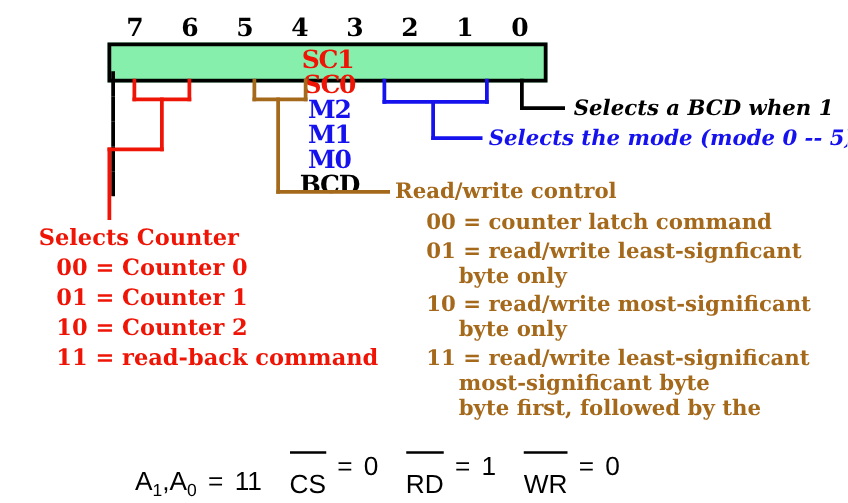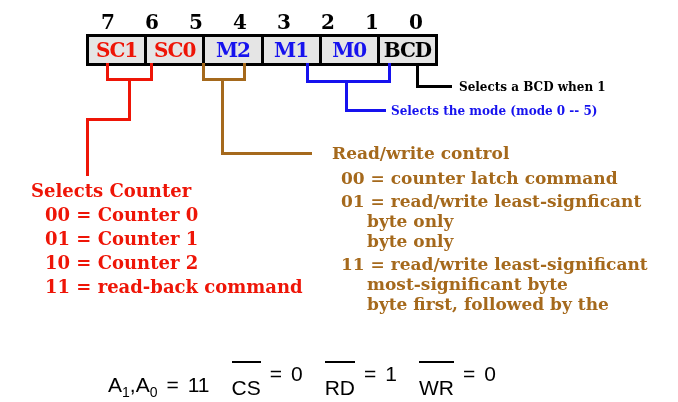--- a/index.html
+++ b/index.html
@@ -6,35 +6,35 @@
   .canvas{
     position:relative;width:678px;height:402px;background:#ffffff;overflow:hidden;
     font-family:"DejaVu Serif", serif;font-weight:bold;color:#000;
   }
   
   .bits{position:absolute;left:86px;top:11px;width:352px;display:flex;}
   .bit{flex:1;text-align:center;font-size:20px;line-height:22px;}
   
   .register{
     position:absolute;left:86px;top:34px;width:346px;height:26px;
-    border:3px solid #000;display:flex;background:#e5e5e5;
+    border:3px solid #000;display:flex;background:#86efac;flex-direction:column;
   }
   .cell{flex:1;border-left:3px solid #000;display:flex;align-items:center;justify-content:center;overflow:visible;}
   .cell:first-child{border-left:none;}
   .cell-label{font-size:20px;letter-spacing:-1px;white-space:nowrap;line-height:1;}
   .c-red{color:var(--red);}
   .c-brown{color:var(--brown);}
   .c-blue{color:var(--blue);}
   .c-black{color:var(--black);}
   
   .ln{position:absolute;}
   
-  .ann{position:absolute;font-size:12px;line-height:19px;white-space:nowrap;}
+  .ann{position:absolute;font-size:17px;line-height:19px;white-space:nowrap;font-style:italic;}
   .rw-block{position:absolute;left:316px;top:144px;color:var(--brown);}
-  .rw-title{font-size:17px;line-height:19px;white-space:nowrap;margin-left:16px;}
+  .rw-title{font-size:17px;line-height:19px;white-space:nowrap;}
   .rw-lines{margin-left:25px;margin-top:5px;font-size:17px;}
   .rw-line{line-height:20px;white-space:nowrap;}
   .rw-line.gap{margin-top:3px;}
   .rw-line.wrap{margin-left:26px;}
   .sc-block{position:absolute;left:11px;top:180px;color:var(--red);margin-left:20px;}
   .sc-title{font-size:18px;line-height:21px;white-space:nowrap;}
   .sc-items{margin-left:14px;margin-top:2px;font-size:18px;}
   .sc-item{line-height:24px;white-space:nowrap;}
   
   .equation{
@@ -107,20 +107,21 @@
 
   <div class="ann c-black" style="left:459px;top:78px;">Selects a BCD when 1</div>
   <div class="ann c-blue" style="left:391px;top:102px;">Selects the mode (mode 0 -- 5)</div>
 
   <div class="rw-block">
     <div class="rw-title">Read/write control</div>
     <div class="rw-lines">
       <div class="rw-line">00 = counter latch command</div>
       <div class="rw-line gap">01 = read/write least-signficant</div>
       <div class="rw-line wrap">byte only</div>
+      <div class="rw-line gap">10 = read/write most-significant</div>
       <div class="rw-line wrap">byte only</div>
       <div class="rw-line gap">11 = read/write least-significant</div>
       <div class="rw-line wrap">most-significant byte</div>
       <div class="rw-line wrap">byte first, followed by the</div>
     </div>
   </div>
 
   <div class="sc-block">
     <div class="sc-title">Selects Counter</div>
     <div class="sc-items">

